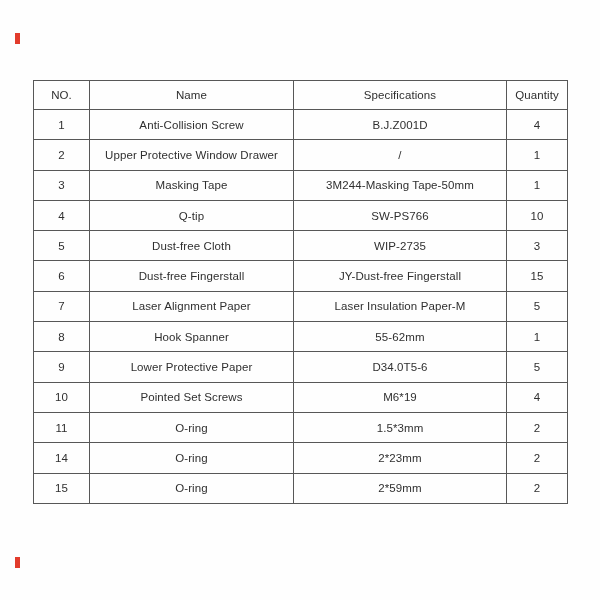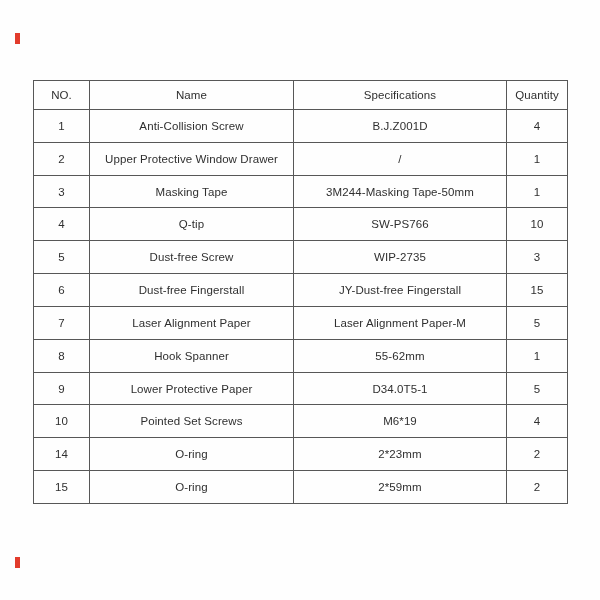--- a/index.html
+++ b/index.html
@@ -94,53 +94,59 @@
           <td>1</td>
         </tr>
         <tr>
           <td>4</td>
           <td>Q-tip</td>
           <td>SW-PS766</td>
           <td>10</td>
         </tr>
         <tr>
           <td>5</td>
-          <td>Dust-free Screw</td>
+          <td>Dust-free Cloth</td>
           <td>WIP-2735</td>
           <td>3</td>
         </tr>
         <tr>
           <td>6</td>
           <td>Dust-free Fingerstall</td>
           <td>JY-Dust-free Fingerstall</td>
           <td>15</td>
         </tr>
         <tr>
           <td>7</td>
           <td>Laser Alignment Paper</td>
-          <td>Laser Alignment Paper-M</td>
+          <td>Laser Insulation Paper-M</td>
           <td>5</td>
         </tr>
         <tr>
           <td>8</td>
           <td>Hook Spanner</td>
           <td>55-62mm</td>
           <td>1</td>
         </tr>
         <tr>
           <td>9</td>
           <td>Lower Protective Paper</td>
-          <td>D34.0T5-1</td>
+          <td>D34.0T5-6</td>
           <td>5</td>
         </tr>
         <tr>
           <td>10</td>
           <td>Pointed Set Screws</td>
           <td>M6*19</td>
           <td>4</td>
+        </tr>
+        <tr>
+          <td>11</td>
+          <td>O-ring</td>
+          <td>1.5*3mm</td>
+          <td>2</td>
         </tr>
         <tr>
           <td>14</td>
           <td>O-ring</td>
           <td>2*23mm</td>
           <td>2</td>
         </tr>
         <tr>
           <td>15</td>
           <td>O-ring</td>

